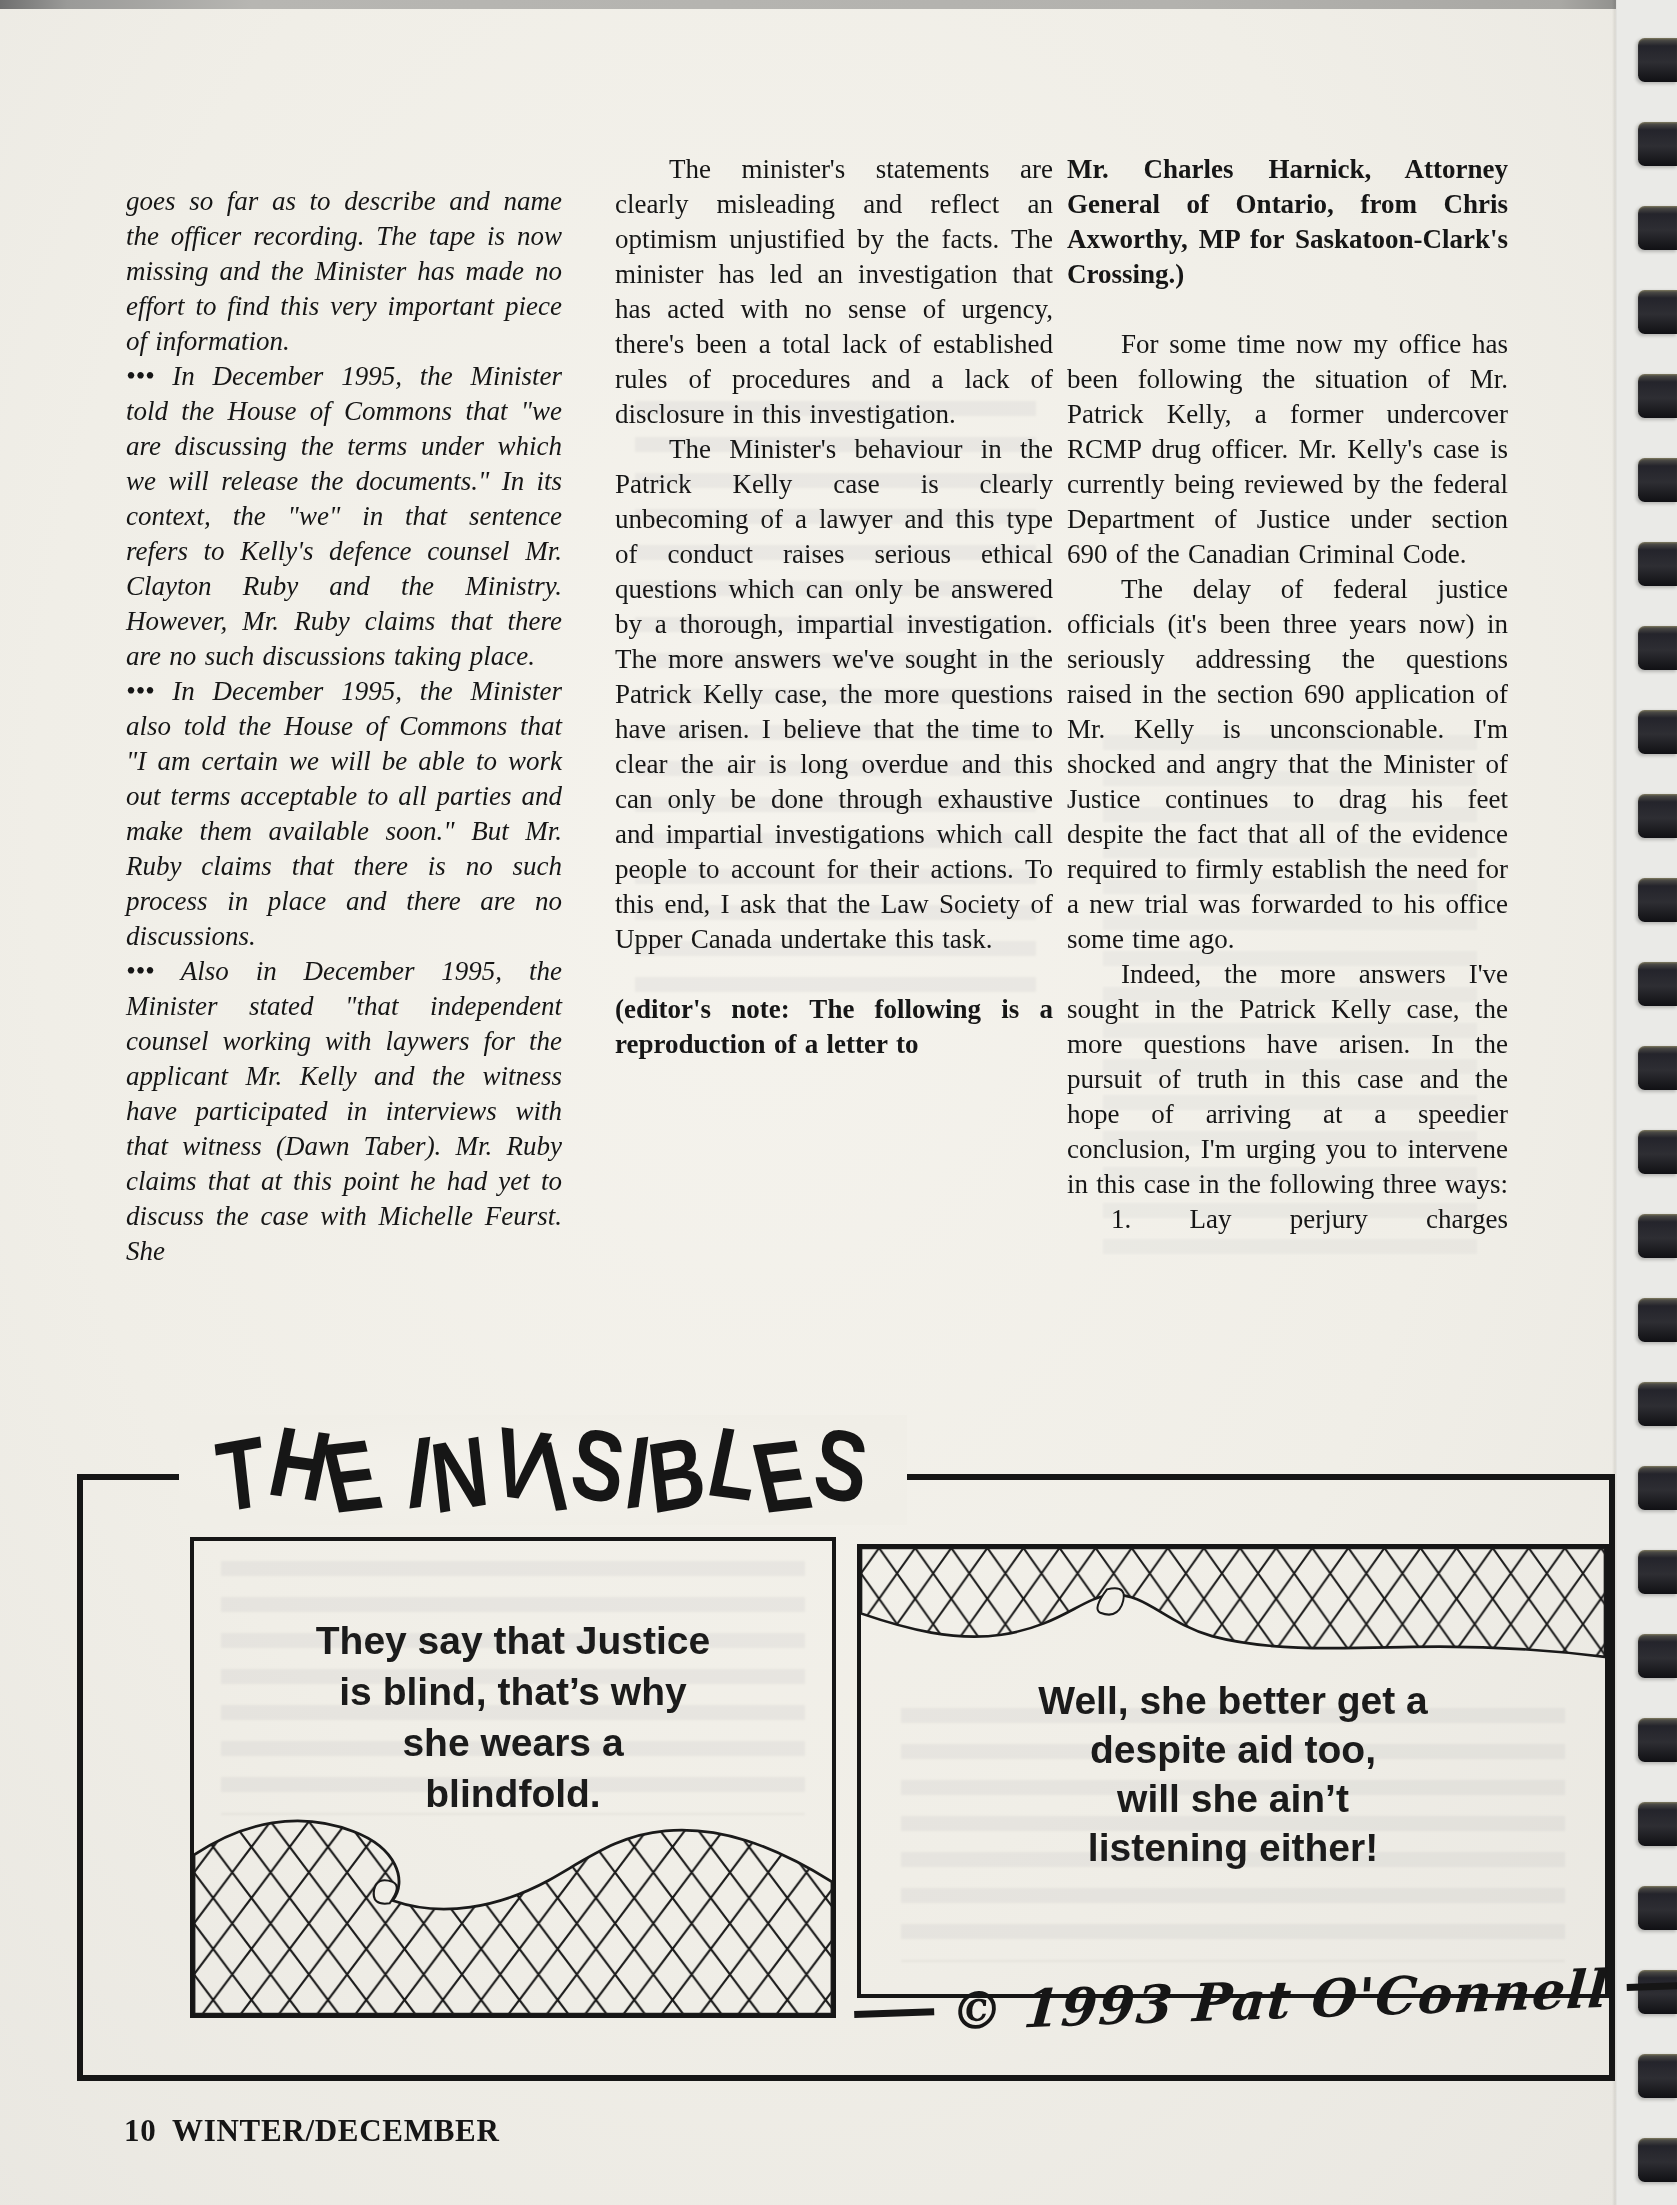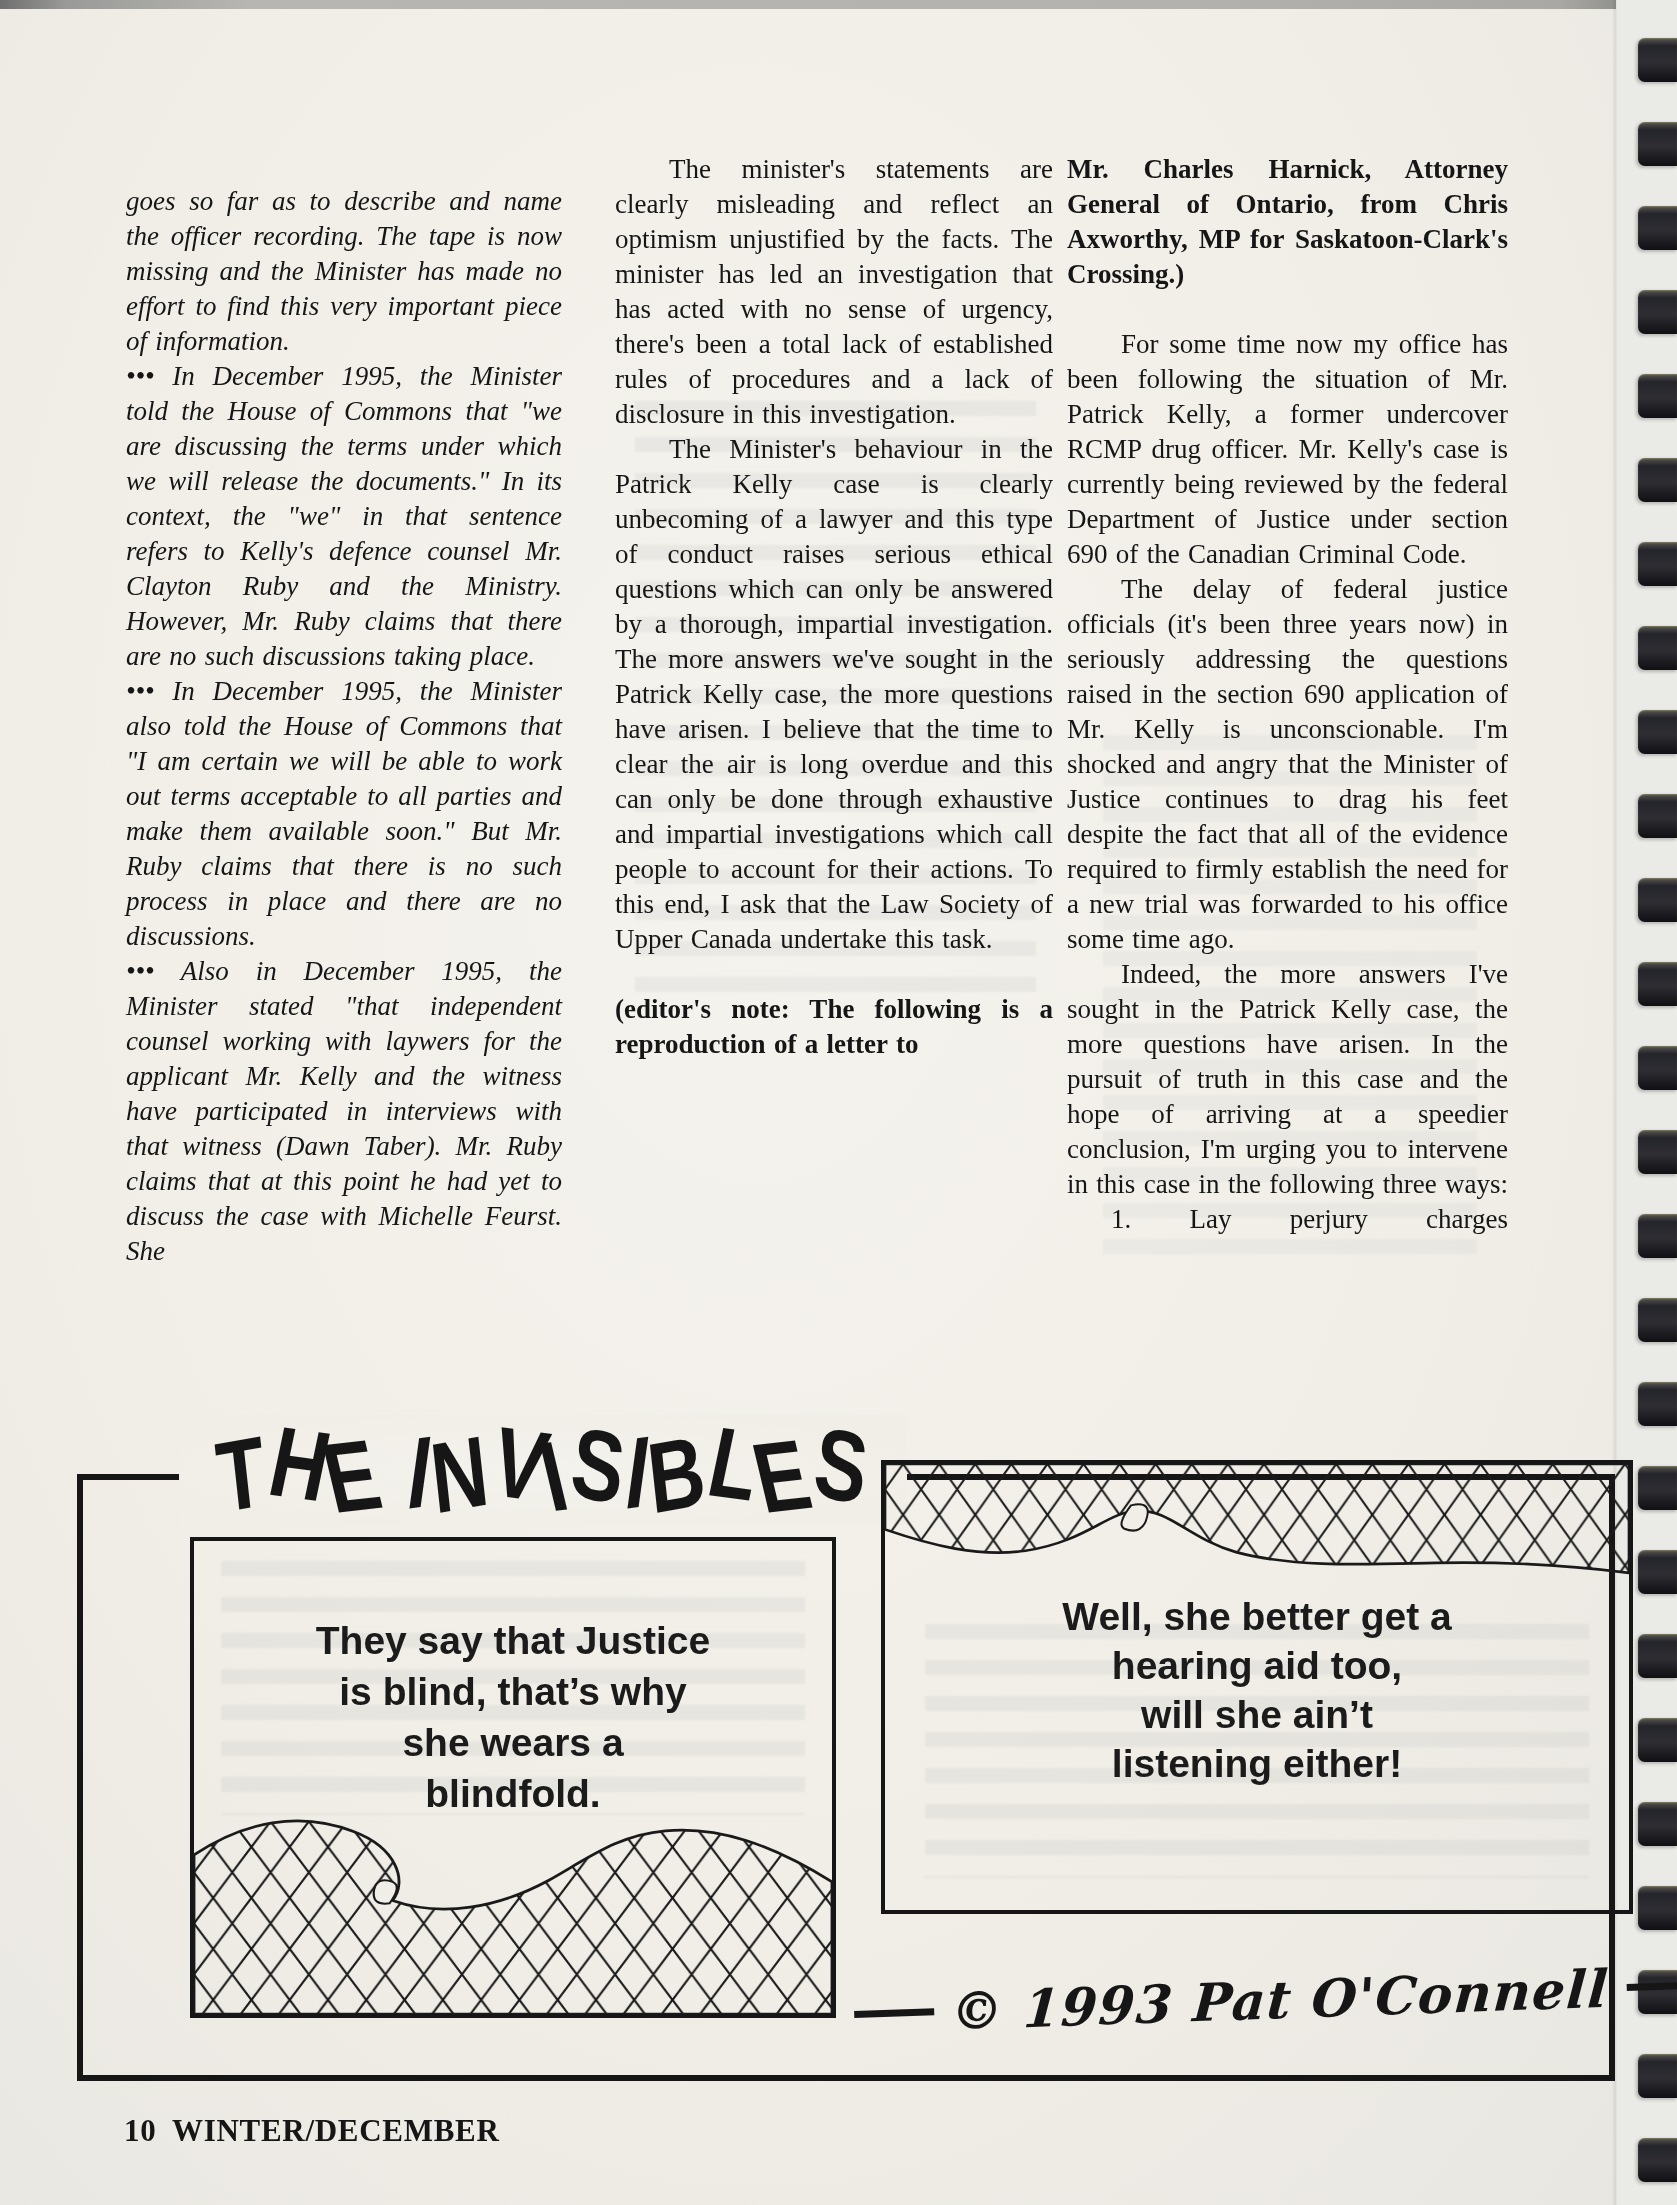--- a/index.html
+++ b/index.html
@@ -40,21 +40,21 @@
     font-family:"Liberation Sans", sans-serif;font-weight:bold;font-size:78px;letter-spacing:2.7px;}
   .title-inner .ch{display:inline-block;transform-origin:50% 60%;}
   .title-inner .sp{width:0.32em;}
   .title-inner .c0{transform:rotate(-8deg) translateY(3.3px);}
   .title-inner .c1{transform:rotate(6deg) translateY(-4.7px) skewX(-9deg);}
   .title-inner .c2{transform:rotate(-5deg) translateY(4.7px) skewX(12deg);}
   .title-inner .c3{transform:rotate(9deg) translateY(-3.3px);}
   .title-inner .c4{transform:rotate(-6deg) translateY(2px) skewX(-16deg);}
   .panel{position:absolute;border:4.7px solid #161616;}
   .panel-left{left:190px;top:1537px;width:601px;height:473px;padding-left:37px;}
-  .panel-right{left:857px;top:1460px;width:744px;height:446px;margin-left:24px;}
+  .panel-right{left:857px;top:1544px;width:744px;height:446px;}
   .panel svg{position:absolute;left:0;top:0;width:100%;height:100%;}
   .caption{position:absolute;left:0;right:0;text-align:center;
     font-family:"Liberation Sans", sans-serif;font-weight:bold;color:#1b1b1b;}
   .caption-left{top:74px;font-size:39px;line-height:51px;}
   .caption-right{top:128px;font-size:39px;line-height:49px;}
   .credit{position:absolute;left:854px;top:1958px;width:750px;height:87px;
     display:flex;align-items:center;transform:rotate(-2deg);}
   .credit-dash{height:6.7px;background:#161616;flex:0 0 auto;}
   .dash-l{width:80px;margin-right:17.4px;}
   .dash-r{width:57px;margin-left:17.4px;}
@@ -159,21 +159,21 @@
           <path d="M0,38 L27,0 L54,38 L27,76 Z" fill="none" stroke="#1a1a1a" stroke-width="3.2"></path>
         </pattern>
       </defs>
       <path d="M0,98 C70,122 140,140 210,130 C300,116 330,74 375,70
                C425,67 455,112 525,132 C615,156 725,150 825,148
                C925,146 1025,152 1113,163 L1113,0 L0,0 Z" fill="url(#hatchR)" stroke="#1a1a1a" stroke-width="4"></path>
       <path d="M368,62 q34,-8 22,24 q-9,20 -32,11 q-12,-6 10,-35 Z" fill="#f0eee7" stroke="#1a1a1a" stroke-width="3"></path>
     </svg>
     <div class="caption caption-right">
         <div class="cap-line">Well, she better get a</div>
-        <div class="cap-line">hearing aid too,</div>
+        <div class="cap-line">despite aid too,</div>
         <div class="cap-line">will she ain’t</div>
         <div class="cap-line">listening either!</div>
       </div>
   </div>
 
   <div class="credit">
     <span class="credit-dash dash-l"></span>
     <span class="credit-text">© 1993 Pat O'Connell</span>
     <span class="credit-dash dash-r"></span>
   </div>

